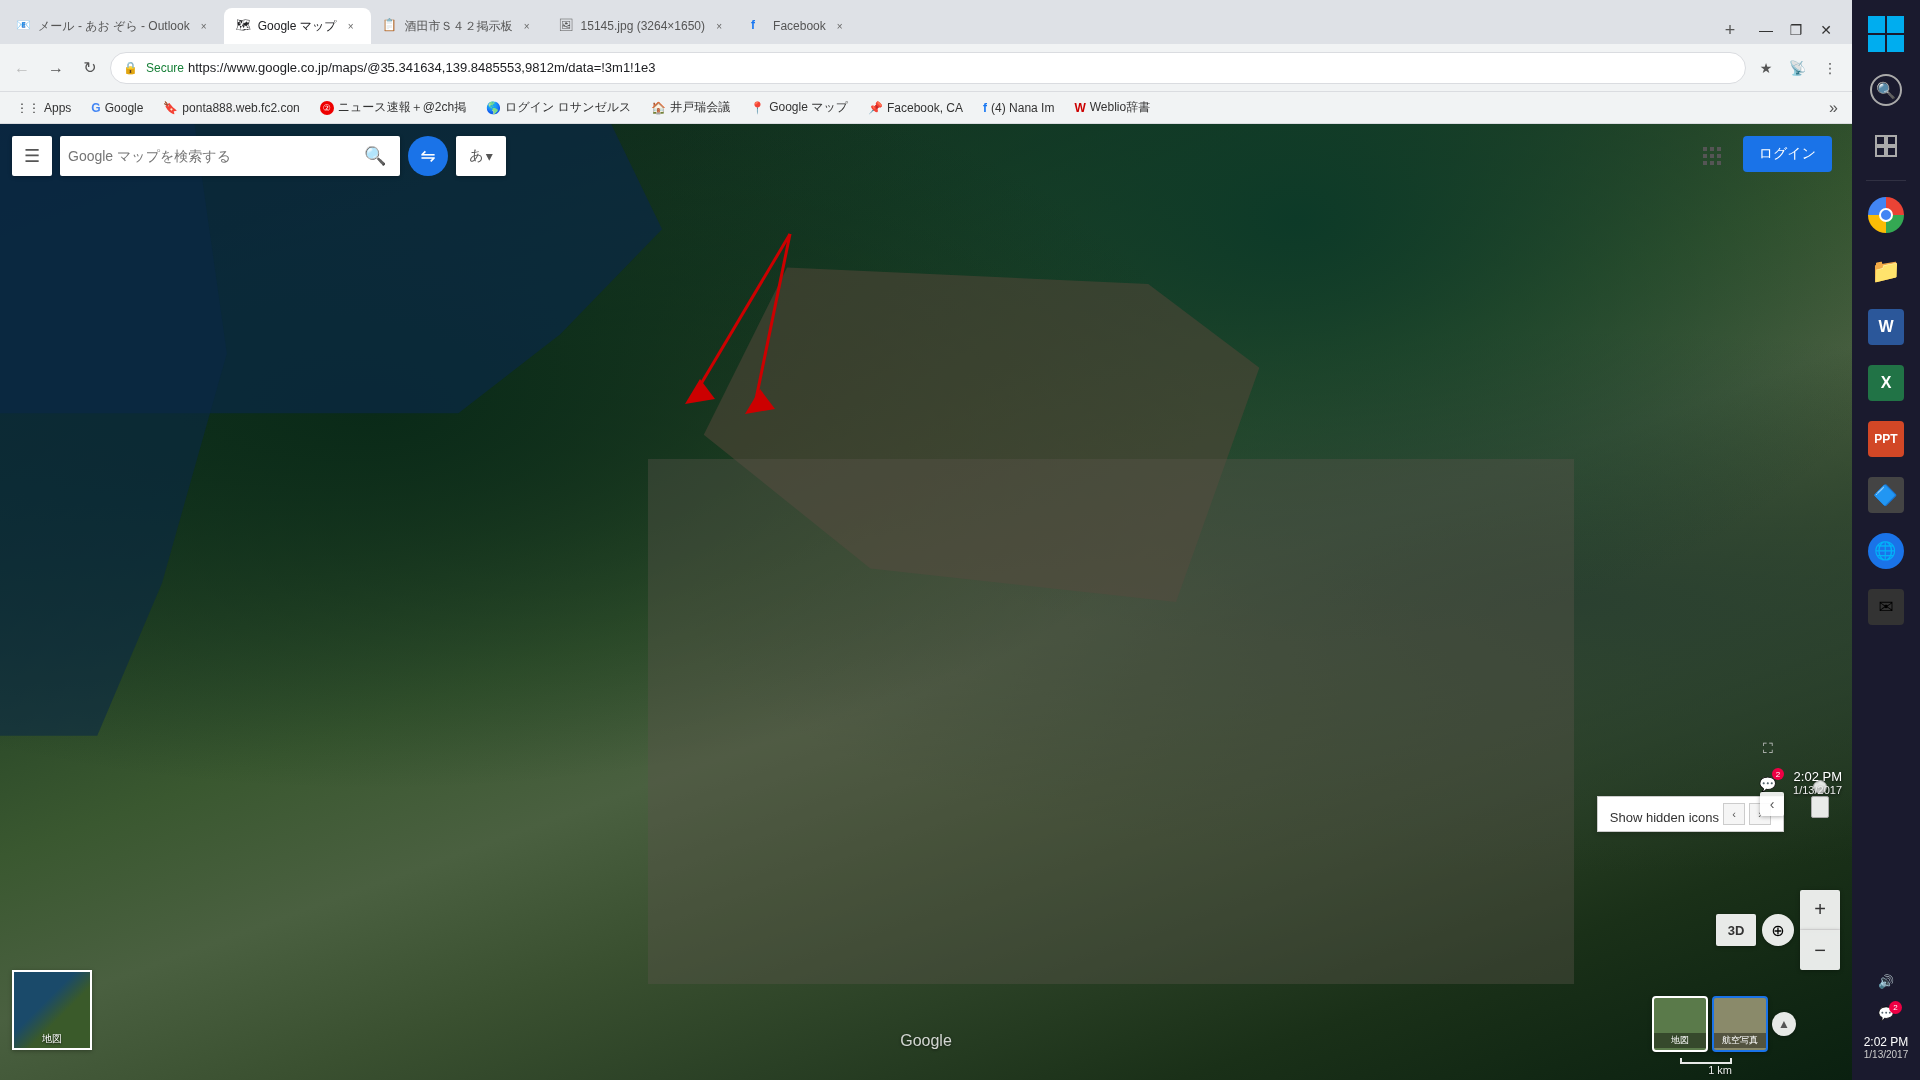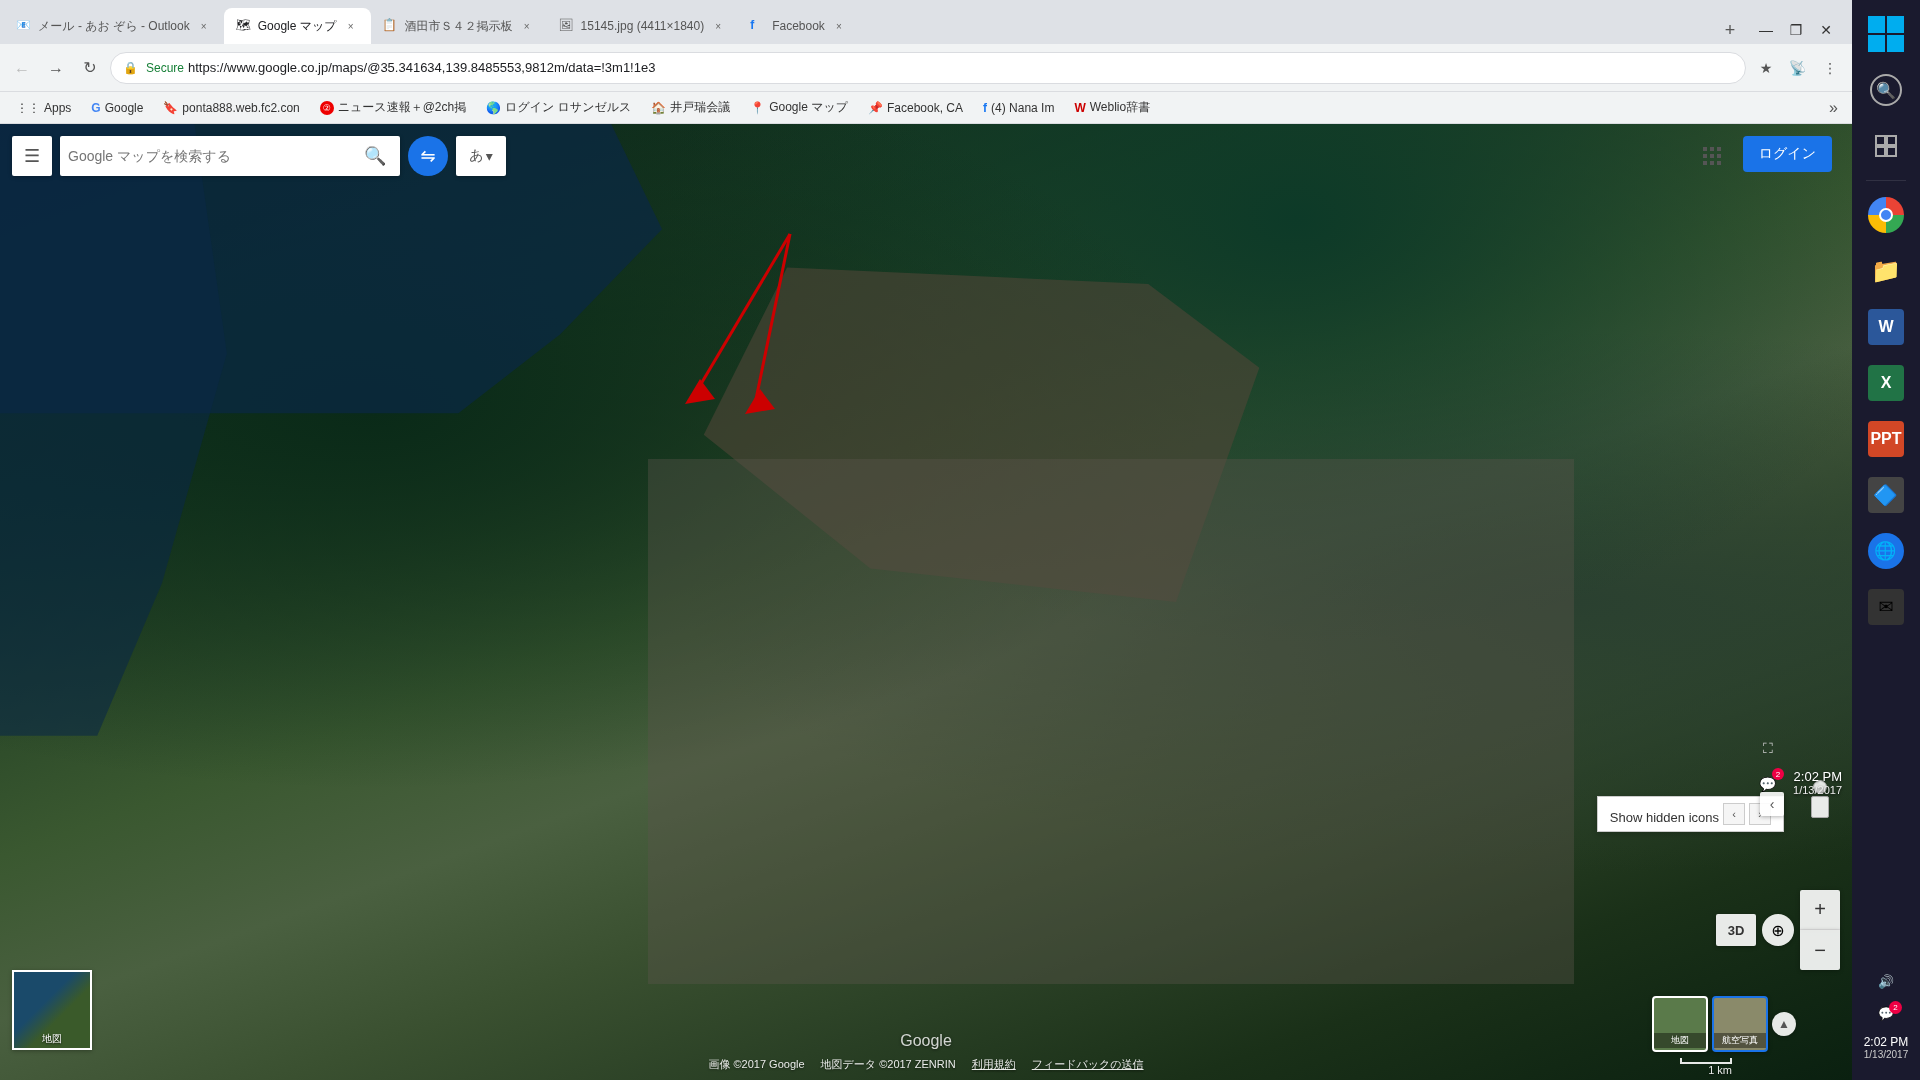--- a/index.html
+++ b/index.html
@@ -90,21 +90,21 @@
       <span class="tab-title">Google マップ</span>
       <span class="tab-close">×</span>
     </div>
     <div class="tab">
       <span class="tab-favicon">📋</span>
       <span class="tab-title">酒田市Ｓ４２掲示板</span>
       <span class="tab-close">×</span>
     </div>
     <div class="tab">
       <span class="tab-favicon">🖼</span>
-      <span class="tab-title">15145.jpg (4411×1840)</span>
+      <span class="tab-title">15145.jpg (3264×1650)</span>
       <span class="tab-close">×</span>
     </div>
     <div class="tab">
       <span class="tab-favicon" style="color:#1877f2; font-weight:bold;">f</span>
       <span class="tab-title">Facebook</span>
       <span class="tab-close">×</span>
     </div>
     <div class="tab-spacer"></div>
     <div class="tab-new">+</div>
     <div class="window-controls">
@@ -257,26 +257,20 @@
     </div>
 
     <div class="minimap">
       <div style="width:100%; height:100%; background: linear-gradient(135deg, #1a4a6a 40%, #3a5a2a 60%); position:relative;">
         <div style="position:absolute; bottom:2px; left:0; right:0; text-align:center; font-size:10px; color:#fff; text-shadow:0 1px 2px rgba(0,0,0,0.8);">地図</div>
       </div>
     </div>
 
     <div class="google-brand">Google</div>
 
-    <div class="attribution">
-      <span>画像 ©2017 Google</span>
-      <span>地図データ ©2017 ZENRIN</span>
-      <span style="cursor:pointer;text-decoration:underline;">利用規約</span>
-      <span style="cursor:pointer;text-decoration:underline;">フィードバックの送信</span>
-    </div>
 
     <div style="position:absolute; bottom:4px; right:120px; display:flex; flex-direction:column; align-items:flex-end;">
       <div style="width:52px; height:6px; border:2px solid rgba(255,255,255,0.9); border-top:none;"></div>
       <span style="font-size:11px; color:rgba(255,255,255,0.9); text-shadow:0 1px 2px rgba(0,0,0,0.5);">1 km</span>
     </div>
 
     <div style="position:absolute; bottom:248px; right:68px; background:#fff; border:1px solid #ccc; padding:6px 12px; font-size:13px; color:#333; white-space:nowrap; box-shadow:0 2px 6px rgba(0,0,0,0.2); display:flex; align-items:flex-end; gap:4px;">
       <span>Show hidden icons</span>
       <div style="width:22px; height:22px; border:1px solid #ccc; background:#f5f5f5; cursor:pointer; display:flex; align-items:center; justify-content:center; font-size:11px; color:#555;">‹</div>
       <div style="width:22px; height:22px; border:1px solid #ccc; background:#f5f5f5; cursor:pointer; display:flex; align-items:center; justify-content:center; font-size:11px; color:#555;">›</div>
@@ -339,21 +333,21 @@
 
   <div class="app-icon">
     <div style="width:36px; height:36px; background:#2b579a; border-radius:4px; display:flex; align-items:center; justify-content:center; color:#fff; font-weight:bold; font-size:16px;">W</div>
   </div>
 
   <div class="app-icon">
     <div style="width:36px; height:36px; background:#217346; border-radius:4px; display:flex; align-items:center; justify-content:center; color:#fff; font-weight:bold; font-size:16px;">X</div>
   </div>
 
   <div class="app-icon">
-    <div style="width:36px; height:36px; background:#d24726; border-radius:4px; display:flex; align-items:center; justify-content:center; color:#fff; font-weight:bold; font-size:16px;">PPT</div>
+    <div style="width:36px; height:36px; background:#d24726; border-radius:4px; display:flex; align-items:center; justify-content:center; color:#fff; font-weight:bold; font-size:12px;">PPT</div>
   </div>
 
   <div class="app-icon">
     <div style="width:36px; height:36px; border-radius:4px; background:#444; display:flex; align-items:center; justify-content:center; font-size:20px;">🔷</div>
   </div>
 
   <div class="app-icon">
     <div style="width:36px; height:36px; border-radius:50%; background:#1a73e8; display:flex; align-items:center; justify-content:center; font-size:18px;">🌐</div>
   </div>
 

